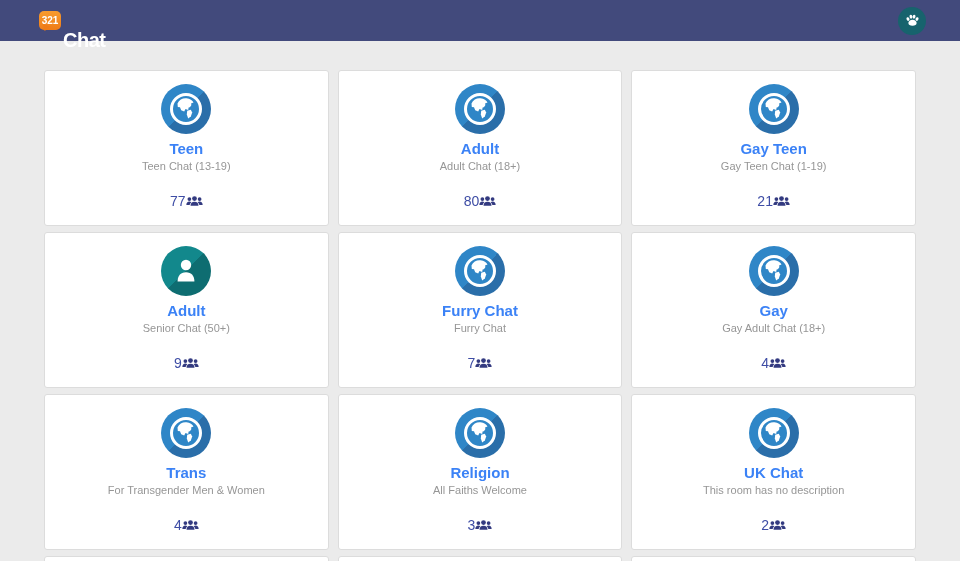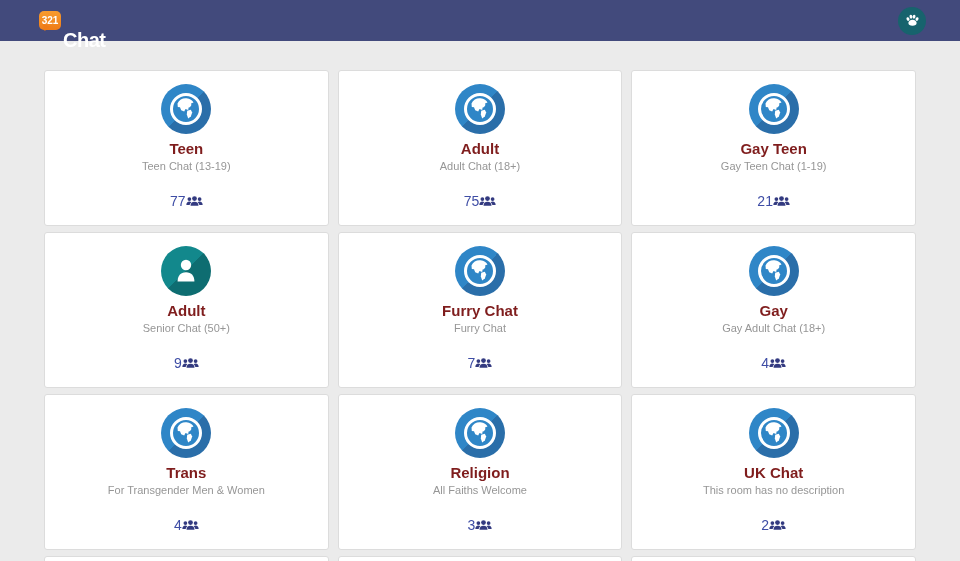--- a/index.html
+++ b/index.html
@@ -26,21 +26,21 @@
   .grid { margin:0 44px; padding-top:29px; display:grid;
           grid-template-columns:repeat(3,1fr); grid-auto-rows:156px;
           column-gap:9px; row-gap:6px; }
   .card { background:#fff; border:1px solid #dcdcdc; border-radius:3px;
           display:flex; flex-direction:column; align-items:center;
           padding-top:13px; cursor:pointer; }
   .avatar { width:50px; height:50px; border-radius:50%; flex:0 0 auto;
             display:flex; align-items:center; justify-content:center; }
   .avatar.globe  { background:linear-gradient(135deg,#2f86c7 50%,#2a6ea9 50%); }
   .avatar.person { background:linear-gradient(135deg,#12888c 50%,#0e6d71 50%); }
-  .room-title { margin-top:6px; font-size:15px; font-weight:bold; color:#7f1d1d; }
+  .room-title { margin-top:6px; font-size:15px; font-weight:bold; color:#3b82f6; }
   .room-desc  { margin-top:3px; font-size:11px; color:#969696; }
   .room-count { margin-top:auto; margin-bottom:16px; display:flex; align-items:center;
                 font-size:14px; }
   .count-num  { color:#3e4da5; }
   .users-ico  { color:#333a80; display:flex; }
 </style>
 </head>
 <body>
 
 <div class="header">
@@ -91,21 +91,21 @@
     <div class="avatar globe">
   <svg width="34" height="34" viewBox="0 0 34 34">
     <circle cx="17" cy="17" r="14.5" fill="#2f86c7" stroke="#ffffff" stroke-width="3"></circle>
     <path fill="#ffffff" d="M8.5 11.5 C10 7.5 14 5.8 17.5 6.2 C21 6.6 23.5 8.4 24.5 10.5 L22 11.5 C23 13.2 21.6 15.2 19.6 15.6 L19.2 18 L16.5 17 L15.2 19.4 L12.2 18.2 L11 15.2 L8.8 15 Z"></path>
     <path fill="#ffffff" d="M18.2 18.8 L21.8 17.8 L23.2 20.6 L21.8 24.6 L19.2 26.4 L17.8 22.4 Z"></path>
   </svg>
 </div>
     <div class="room-title">Adult</div>
     <div class="room-desc">Adult Chat (18+)</div>
     <div class="room-count">
-      <span class="count-num">75</span>
+      <span class="count-num">80</span>
       <span class="users-ico">
         <svg width="17" height="13" viewBox="0 0 20 14" fill="currentColor">
           <circle cx="4" cy="4.1" r="2.2"></circle>
           <path d="M0.4 11.2 C0.4 8.7 1.8 7 4 7 C4.9 7 5.7 7.3 6.3 7.9 C5 9 4.4 10.2 4.3 11.2 Z"></path>
           <circle cx="16" cy="4.1" r="2.2"></circle>
           <path d="M19.6 11.2 C19.6 8.7 18.2 7 16 7 C15.1 7 14.3 7.3 13.7 7.9 C15 9 15.6 10.2 15.7 11.2 Z"></path>
           <circle cx="10" cy="3.6" r="2.8"></circle>
           <path d="M10 7.2 C6.9 7.2 5.3 9.1 5.3 11.9 L14.7 11.9 C14.7 9.1 13.1 7.2 10 7.2 Z"></path>
         </svg>
       </span>

